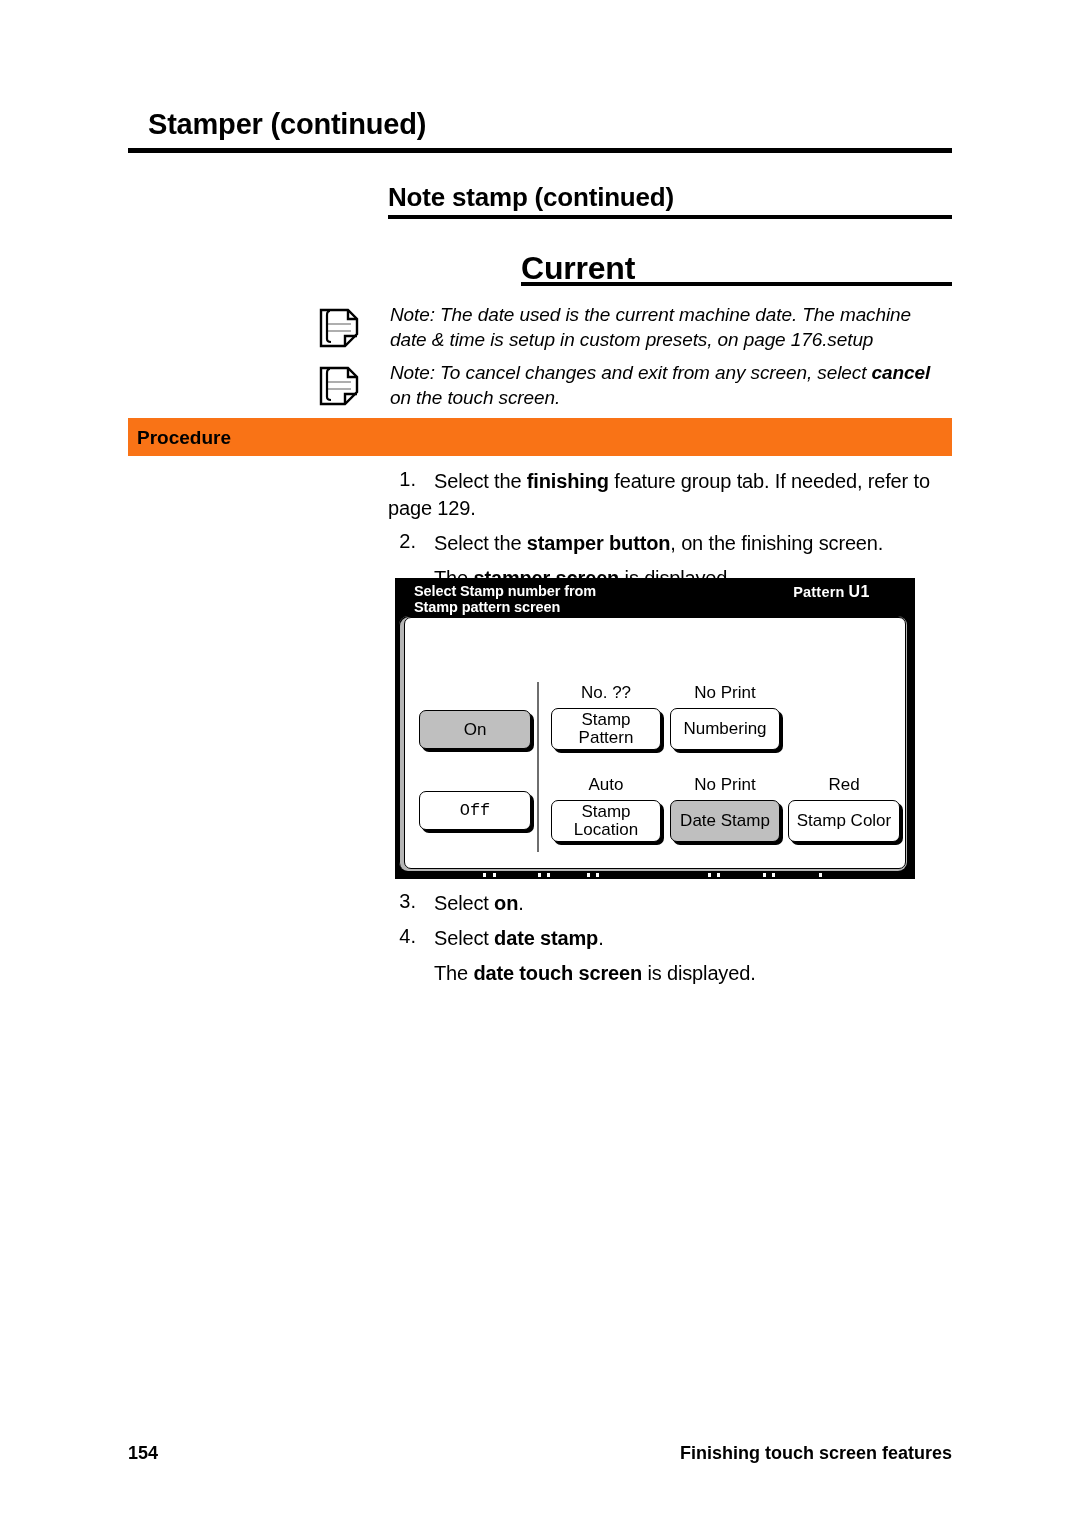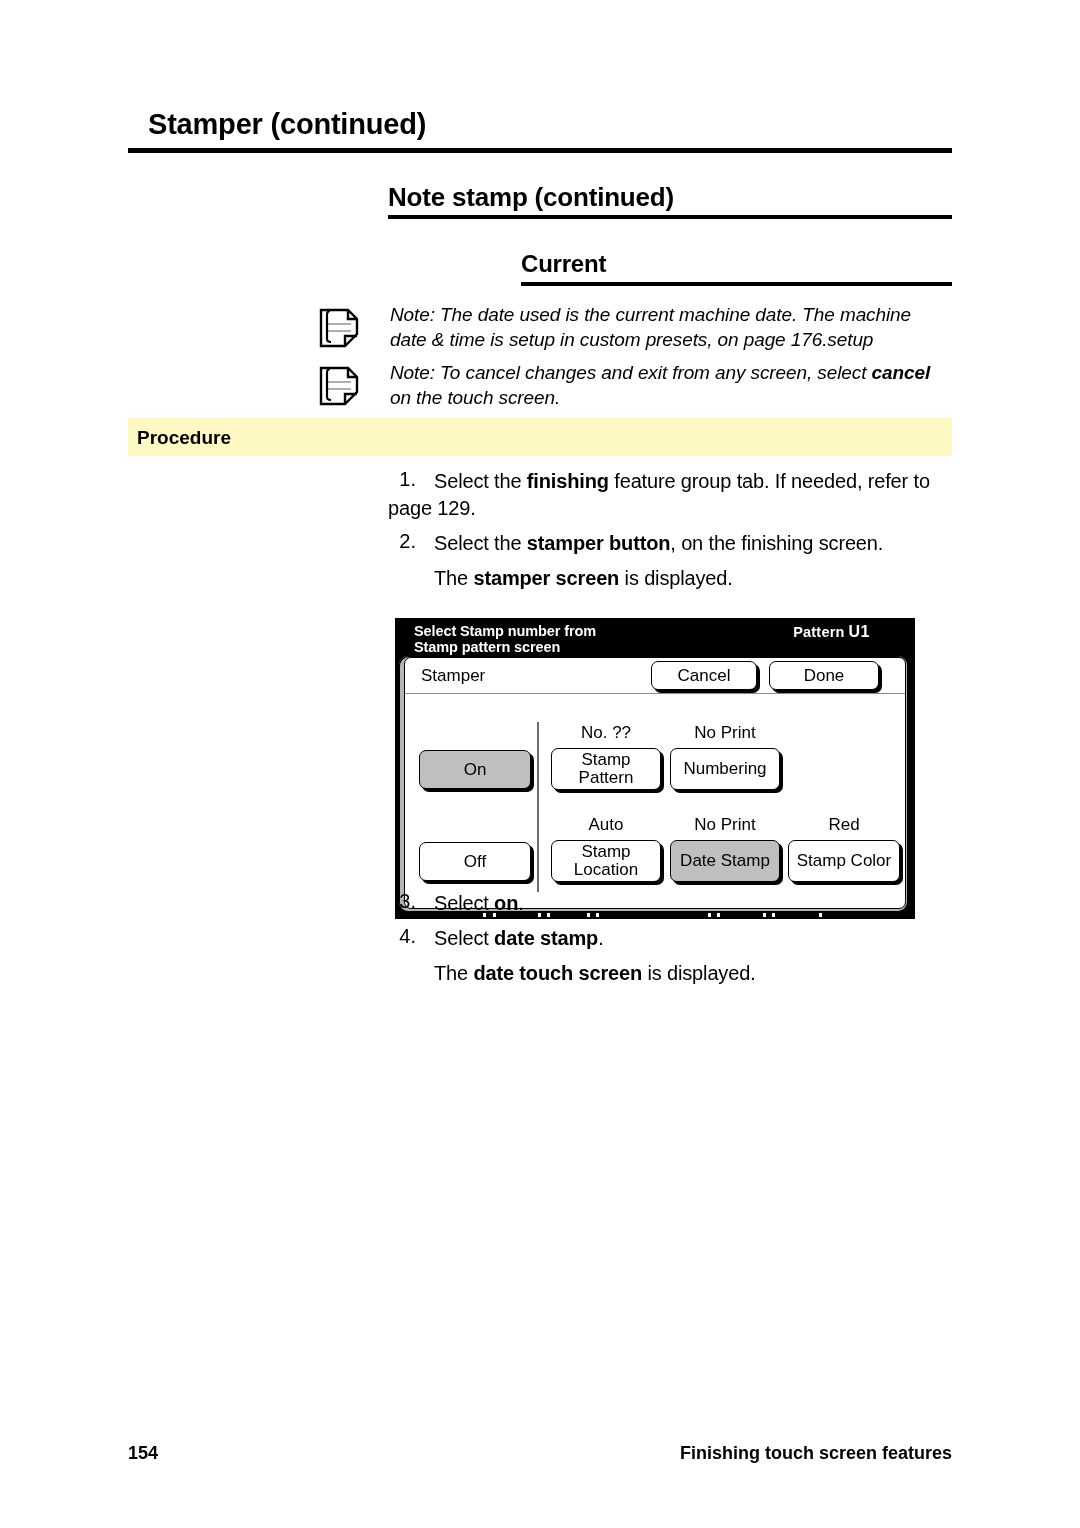--- a/index.html
+++ b/index.html
@@ -51,21 +51,21 @@
     left: 388px;
     top: 215px;
     width: 564px;
     height: 4px;
   }
 
   .sub-sub-title {
     position: absolute;
     left: 521px;
     top: 250px;
-    font-size: 24px;
+    font-size: 32px;
     font-weight: bold;
     letter-spacing: -0.2px;
     white-space: nowrap;
   }
   .rule-subsub {
     left: 521px;
     top: 282px;
     width: 431px;
     height: 4px;
   }
@@ -98,21 +98,21 @@
   }
   .note-text b { font-weight: bold; font-style: italic; }
 
   
   .procedure-bar {
     position: absolute;
     left: 128px;
     top: 418px;
     width: 824px;
     height: 38px;
-    background: #fef9c3;
+    background: #f97316;
   }
   .procedure-bar .label {
     position: absolute;
     left: 9px;
     top: 9px;
     font-size: 19px;
     font-weight: bold;
   }
 
   
@@ -153,21 +153,20 @@
 
   .steps-b { top: 890px; }
 
   
   .touchscreen {
     position: absolute;
     left: 395px;
     top: 578px;
     width: 484px;
     height: 301px;
-    margin-top: 40px;
   }
   .ts-blackband {
     position: absolute;
     left: 0; top: 0;
     width: 520px;
     height: 301px;
     background: #000000;
   }
   .ts-headline {
     position: absolute;
@@ -271,21 +270,21 @@
   }
 
   
   .btn-on       { left: 14px;  top: 92px;  width: 112px; height: 39px; }
   .btn-pattern  { left: 146px; top: 90px;  width: 110px; height: 42px; }
   .btn-number   { left: 265px; top: 90px;  width: 110px; height: 42px; }
   .cap-no       { left: 146px; top: 65px;  width: 110px; }
   .cap-noprint1 { left: 265px; top: 65px;  width: 110px; }
 
   
-  .btn-off      { left: 14px;  top: 184px; width: 112px; height: 39px; }
+  .btn-off      { left: 14px;  top: 173px; width: 112px; height: 39px; font-family: Liberation Mono, monospace; }
   .btn-location { left: 146px; top: 182px; width: 110px; height: 42px; }
   .btn-datestmp { left: 265px; top: 182px; width: 110px; height: 42px; }
   .btn-color    { left: 383px; top: 182px; width: 112px; height: 42px; }
   .cap-auto     { left: 146px; top: 157px; width: 110px; }
   .cap-noprint2 { left: 265px; top: 157px; width: 110px; }
   .cap-red      { left: 383px; top: 157px; width: 112px; }
 
   
   .ts-tabstrip {
     position: absolute;
@@ -385,25 +384,20 @@
   </div>
 
   <div class="ts-selected">
     <span>Pattern</span><span class="uval">U1</span>
   </div>
 
   <div class="ts-bezel"></div>
 
   <div class="ts-inner">
 
-    <div class="ts-titlebar">
-      <span class="screen-name">Stamper</span>
-      <div class="tsbtn btn-cancel">Cancel</div>
-      <div class="tsbtn btn-done">Done</div>
-    </div>
 
     <div class="ts-divider"></div>
 
     <div class="caption cap-no">No. ??</div>
     <div class="caption cap-noprint1">No Print</div>
 
     <div class="tsbtn sel btn-on">On</div>
     <div class="tsbtn btn-pattern">
       <span>
         <span>Stamp</span><br>

